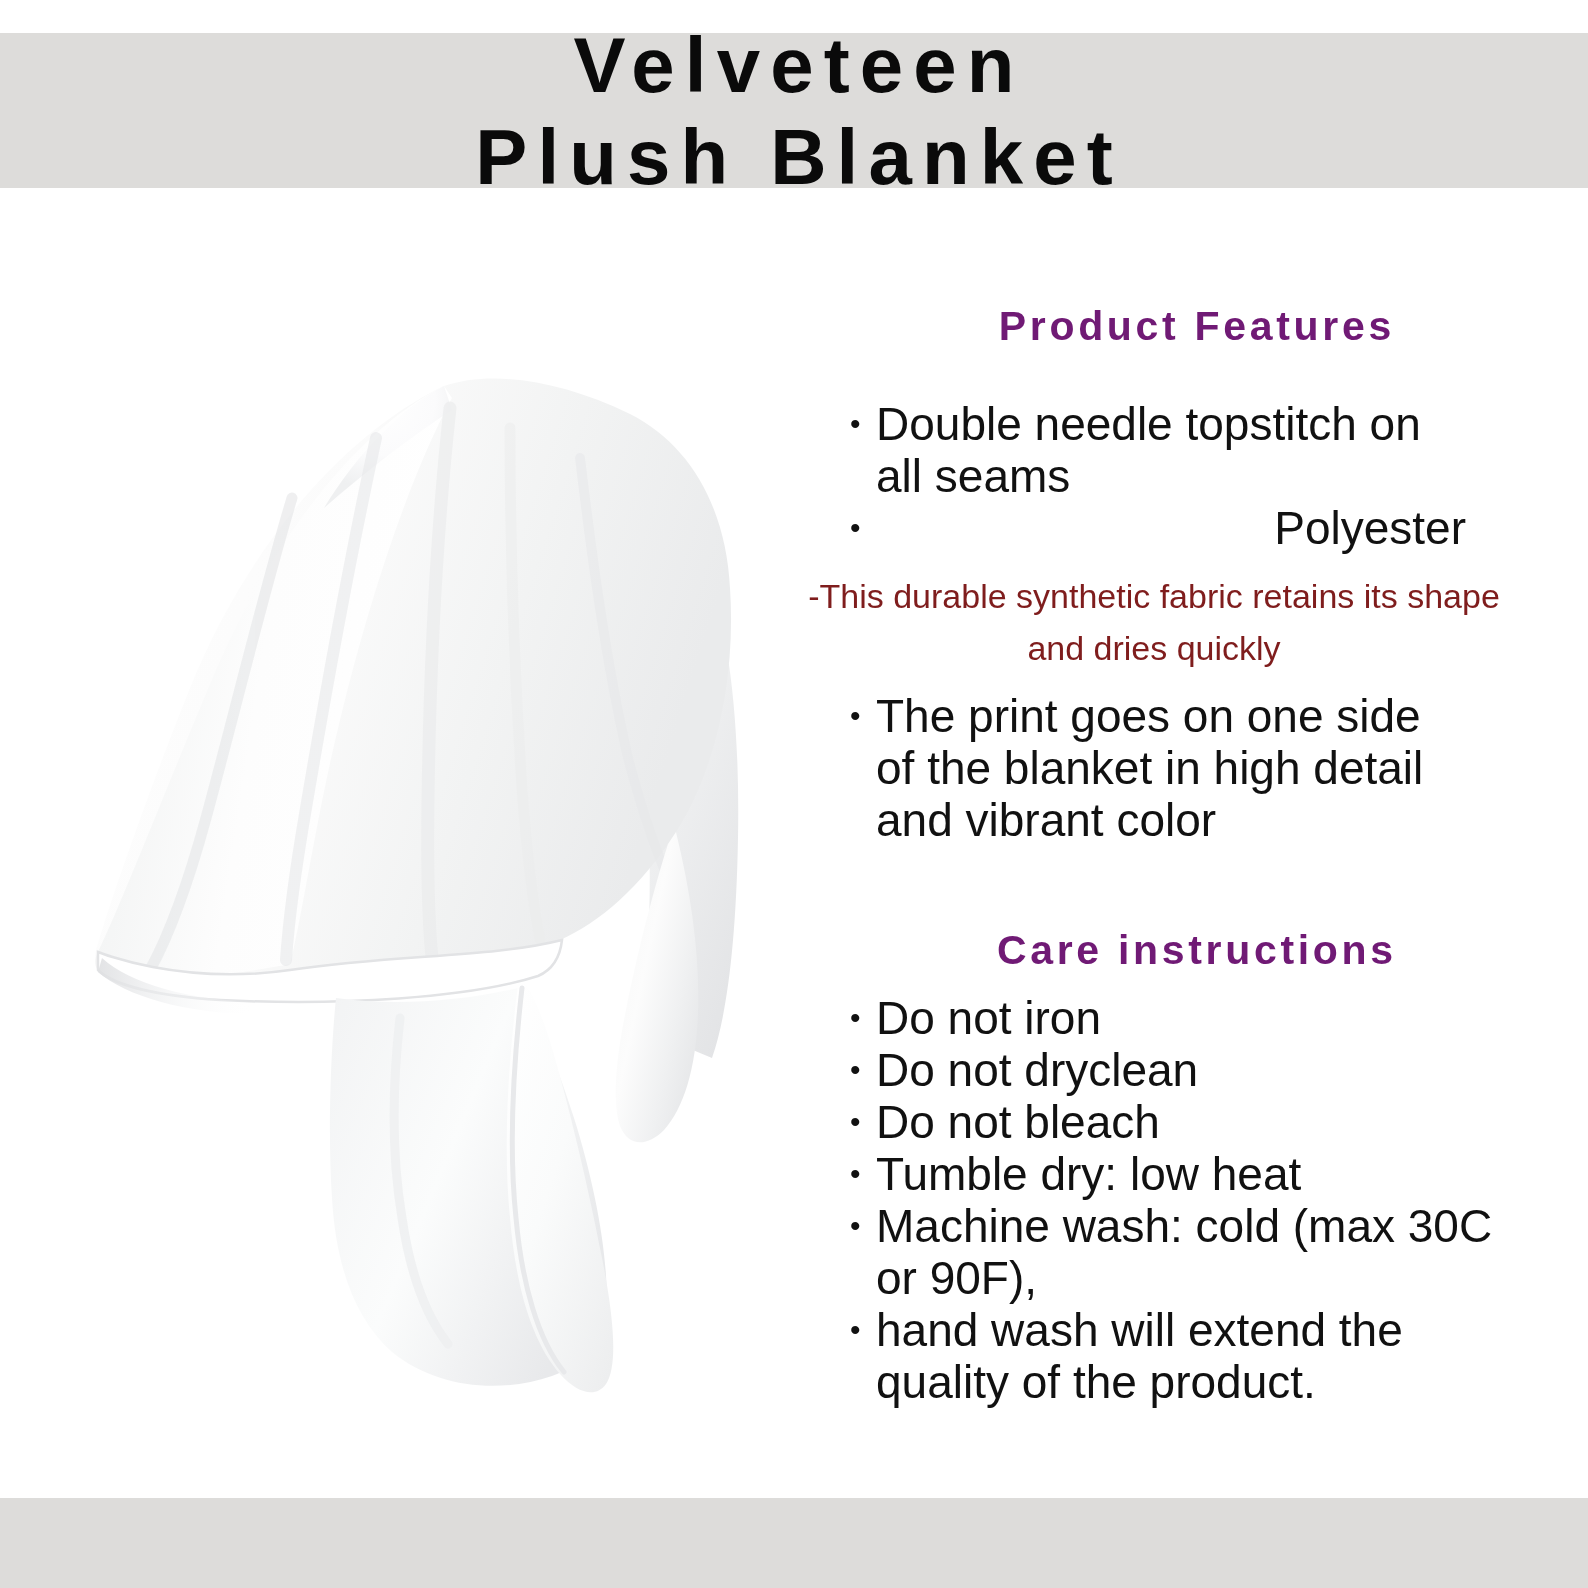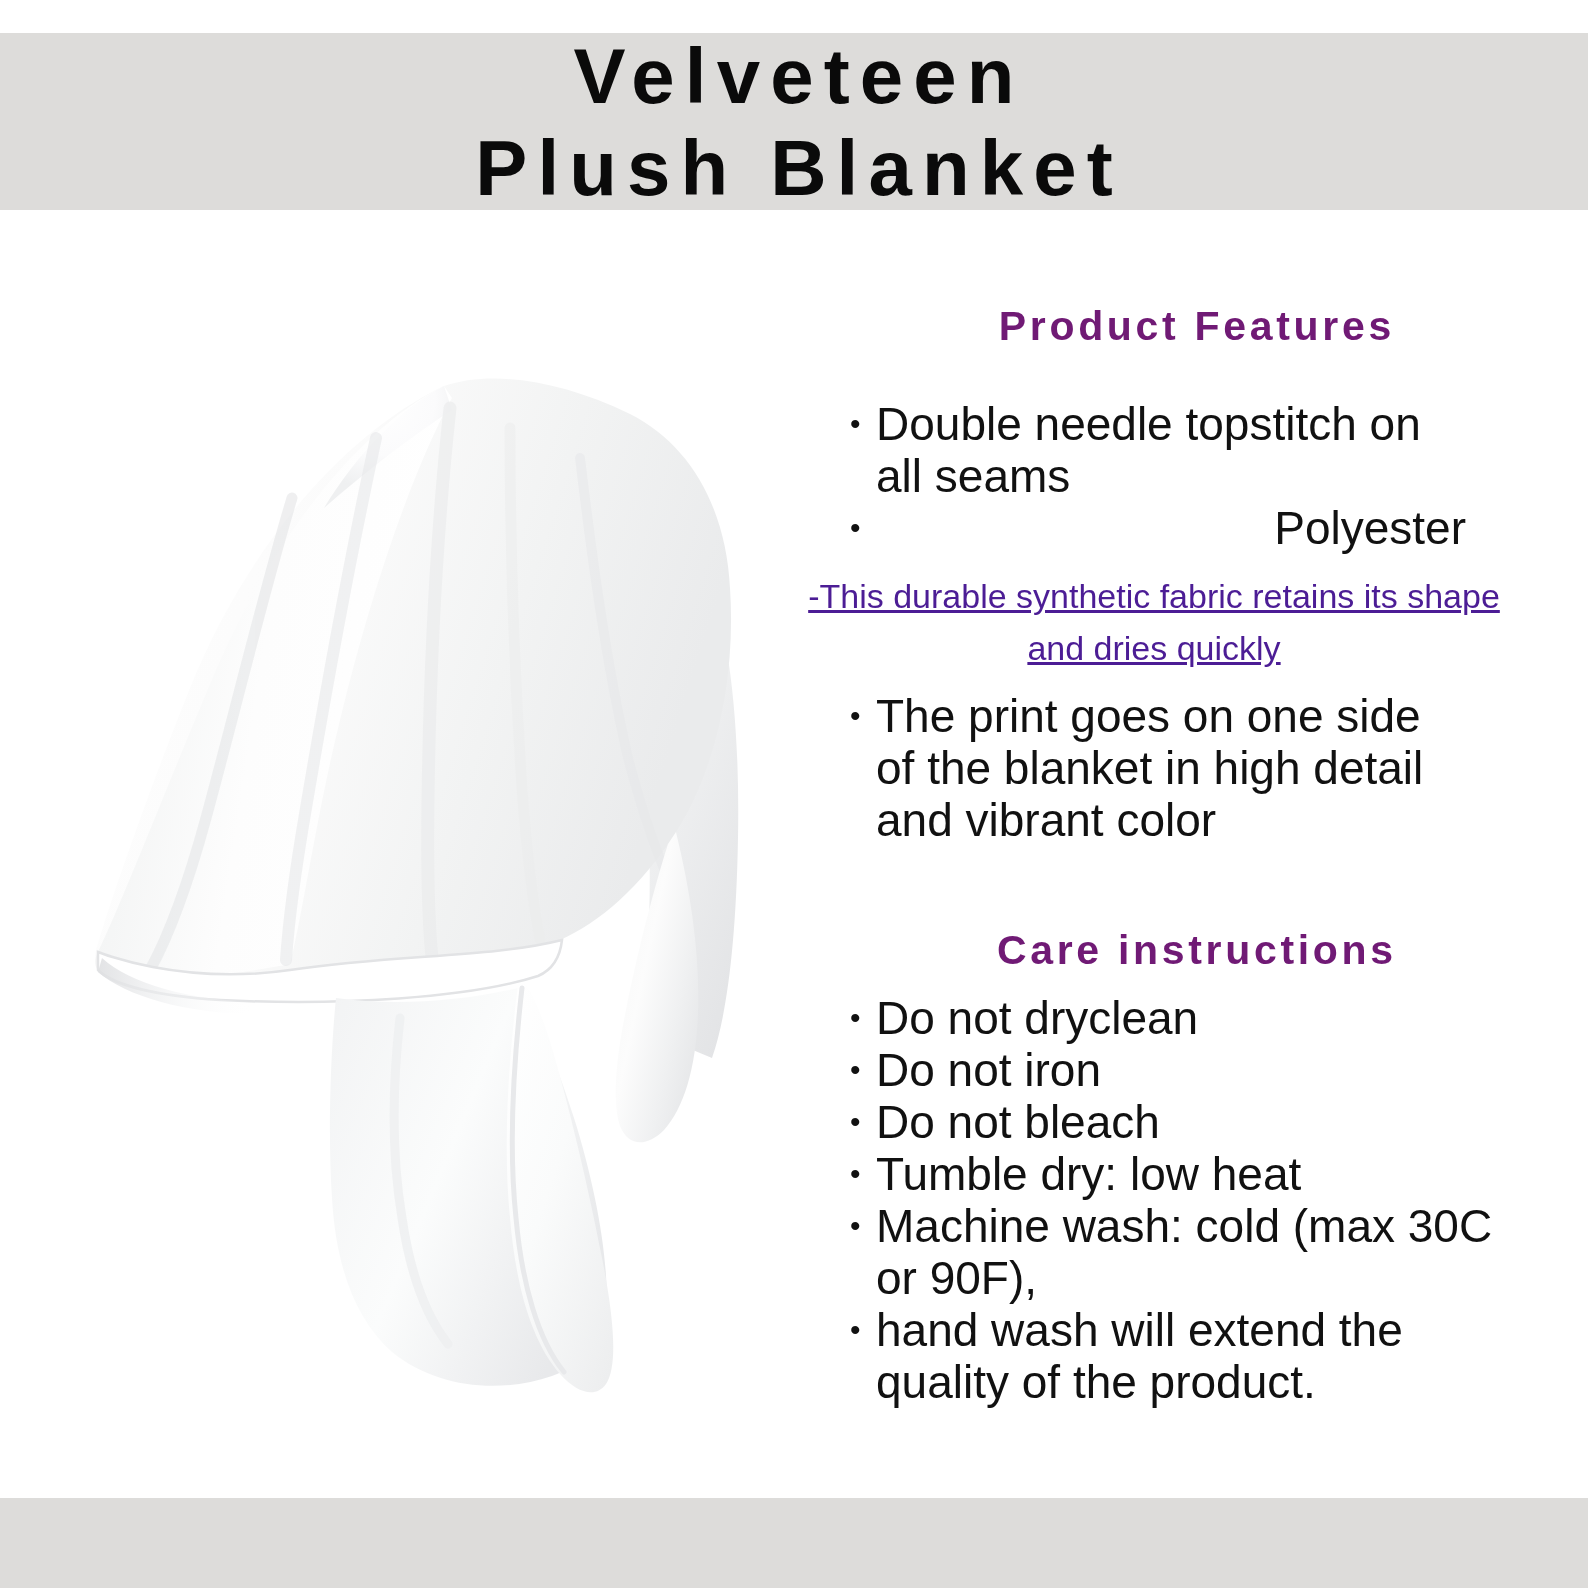--- a/index.html
+++ b/index.html
@@ -18,21 +18,21 @@
 
   
   .band {
     position: absolute;
     left: 0;
     width: 1588px;
     background: #dddcda;
   }
   .band-top {
     top: 33px;
-    height: 177px;
+    height: 155px;
     display: flex;
     flex-direction: column;
     align-items: center;
     justify-content: center;
   }
   .band-bottom {
     top: 1498px;
     height: 90px;
   }
 
@@ -111,24 +111,23 @@
   }
   ul.bullets > li.bold { font-weight: 400; text-align: right; }
 
   .features-list { margin-left: 50px; width: 620px; }
   .care-list     { margin-left: 46px; width: 680px; }
 
   .subnote {
     font-size: 34px;
     line-height: 52px;
     text-align: center;
-    color: #4c1d95;
+    color: #7f1d1d;
     width: 700px;
     margin: 0 0 0 -26px;
-    text-decoration: underline;
   }
 </style>
 </head>
 <body>
 
 <div class="band band-top">
   <div class="title-line">Velveteen</div>
   <div class="title-line">Plush Blanket</div>
 </div>
 
@@ -248,22 +247,22 @@
 
     <p class="subnote">-This durable synthetic fabric retains its shape and dries quickly</p>
 
     <ul class="bullets features-list">
       <li>The print goes on one side of the blanket in high detail and vibrant color</li>
     </ul>
 
     <h2 class="section-heading heading-care">Care instructions</h2>
 
     <ul class="bullets care-list">
+      <li> Do not iron</li>
       <li>Do not dryclean</li>
-      <li> Do not iron</li>
       <li> Do not bleach</li>
       <li> Tumble dry: low heat</li>
       <li>Machine wash: cold (max 30C or 90F),</li>
       <li>hand wash will extend the quality of the product.</li>
     </ul>
 
   </div>
 </div>
 
 <div class="band band-bottom"></div>

